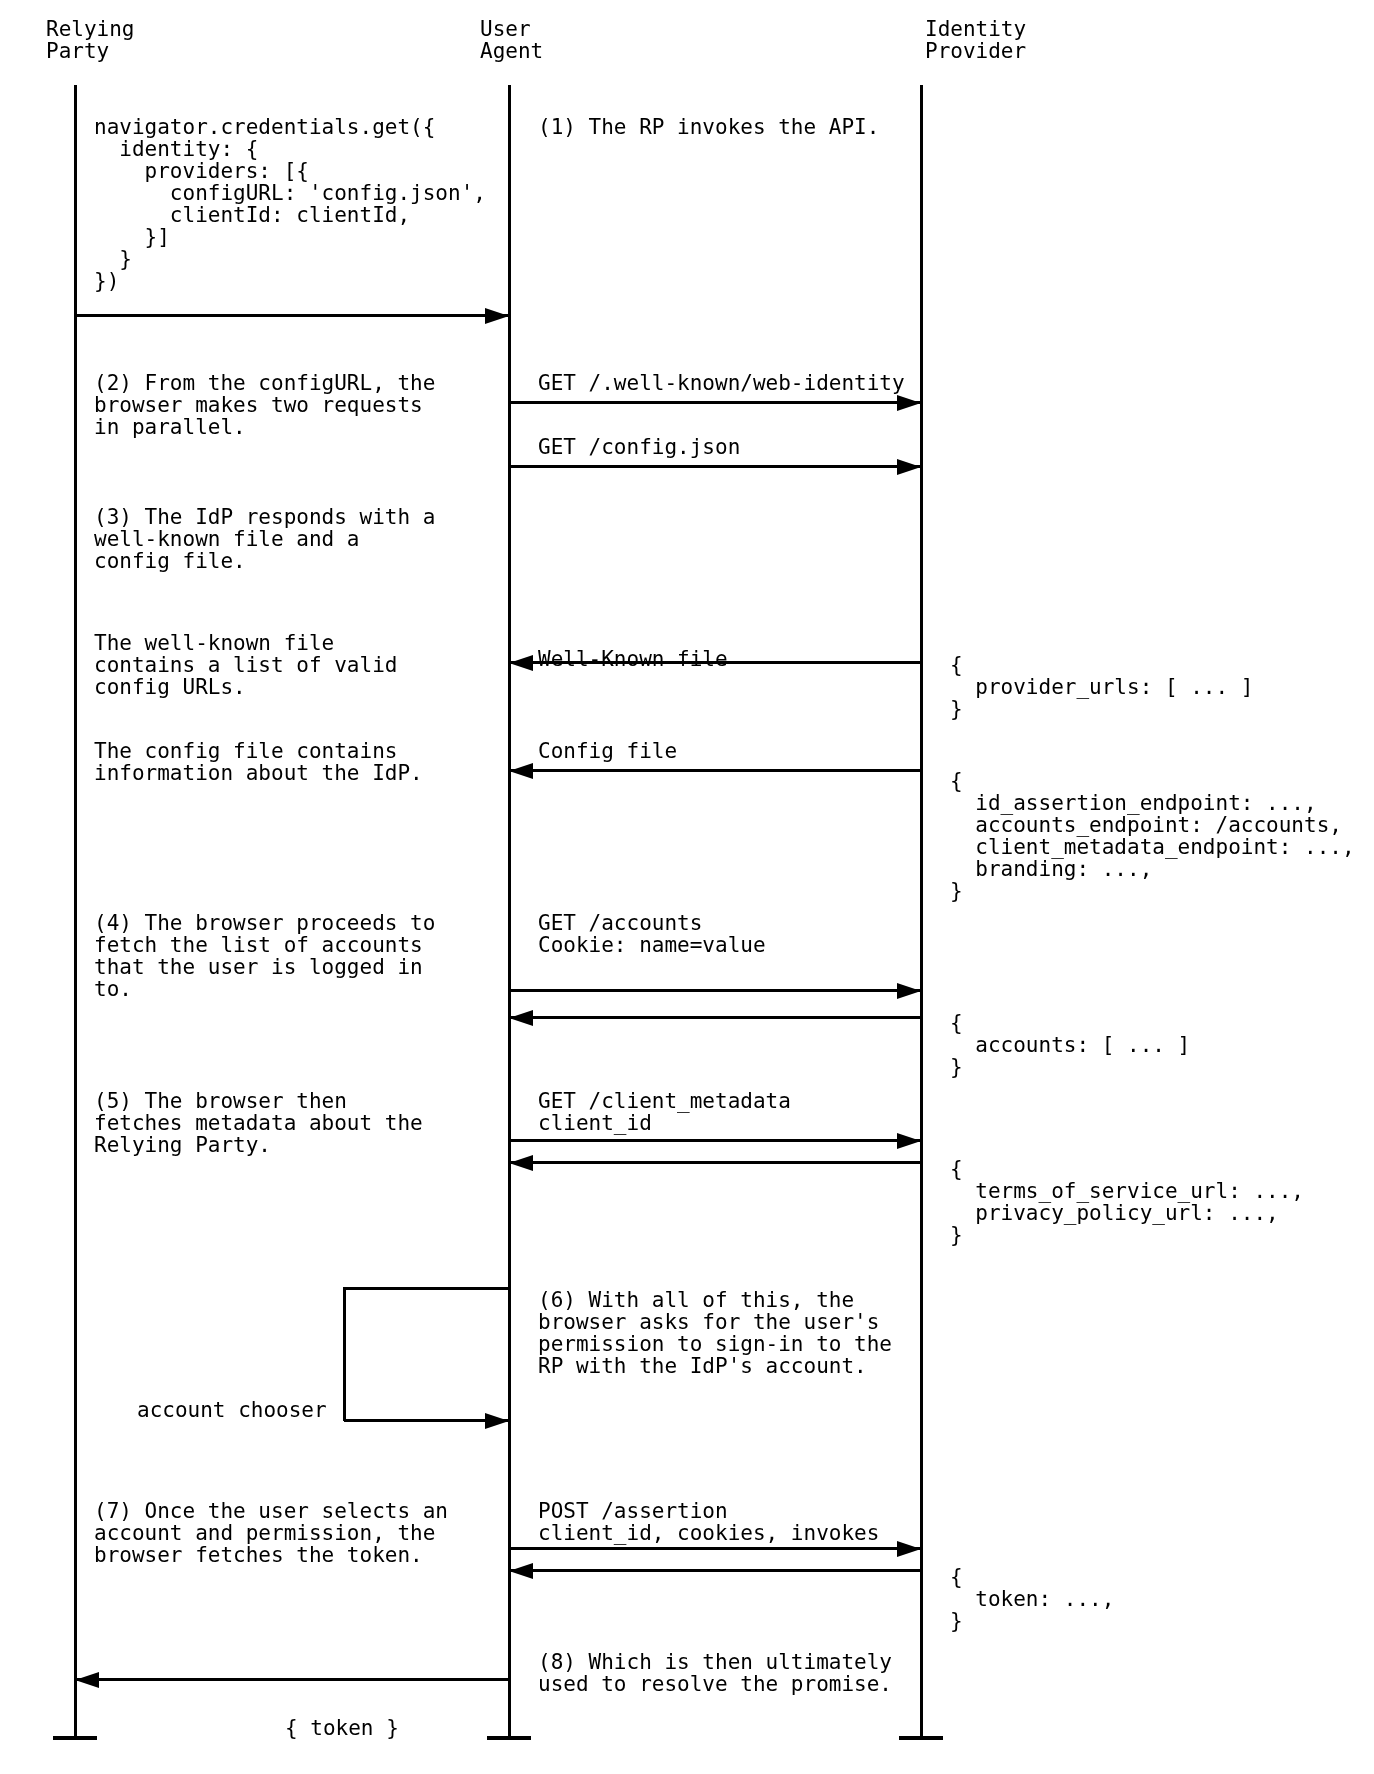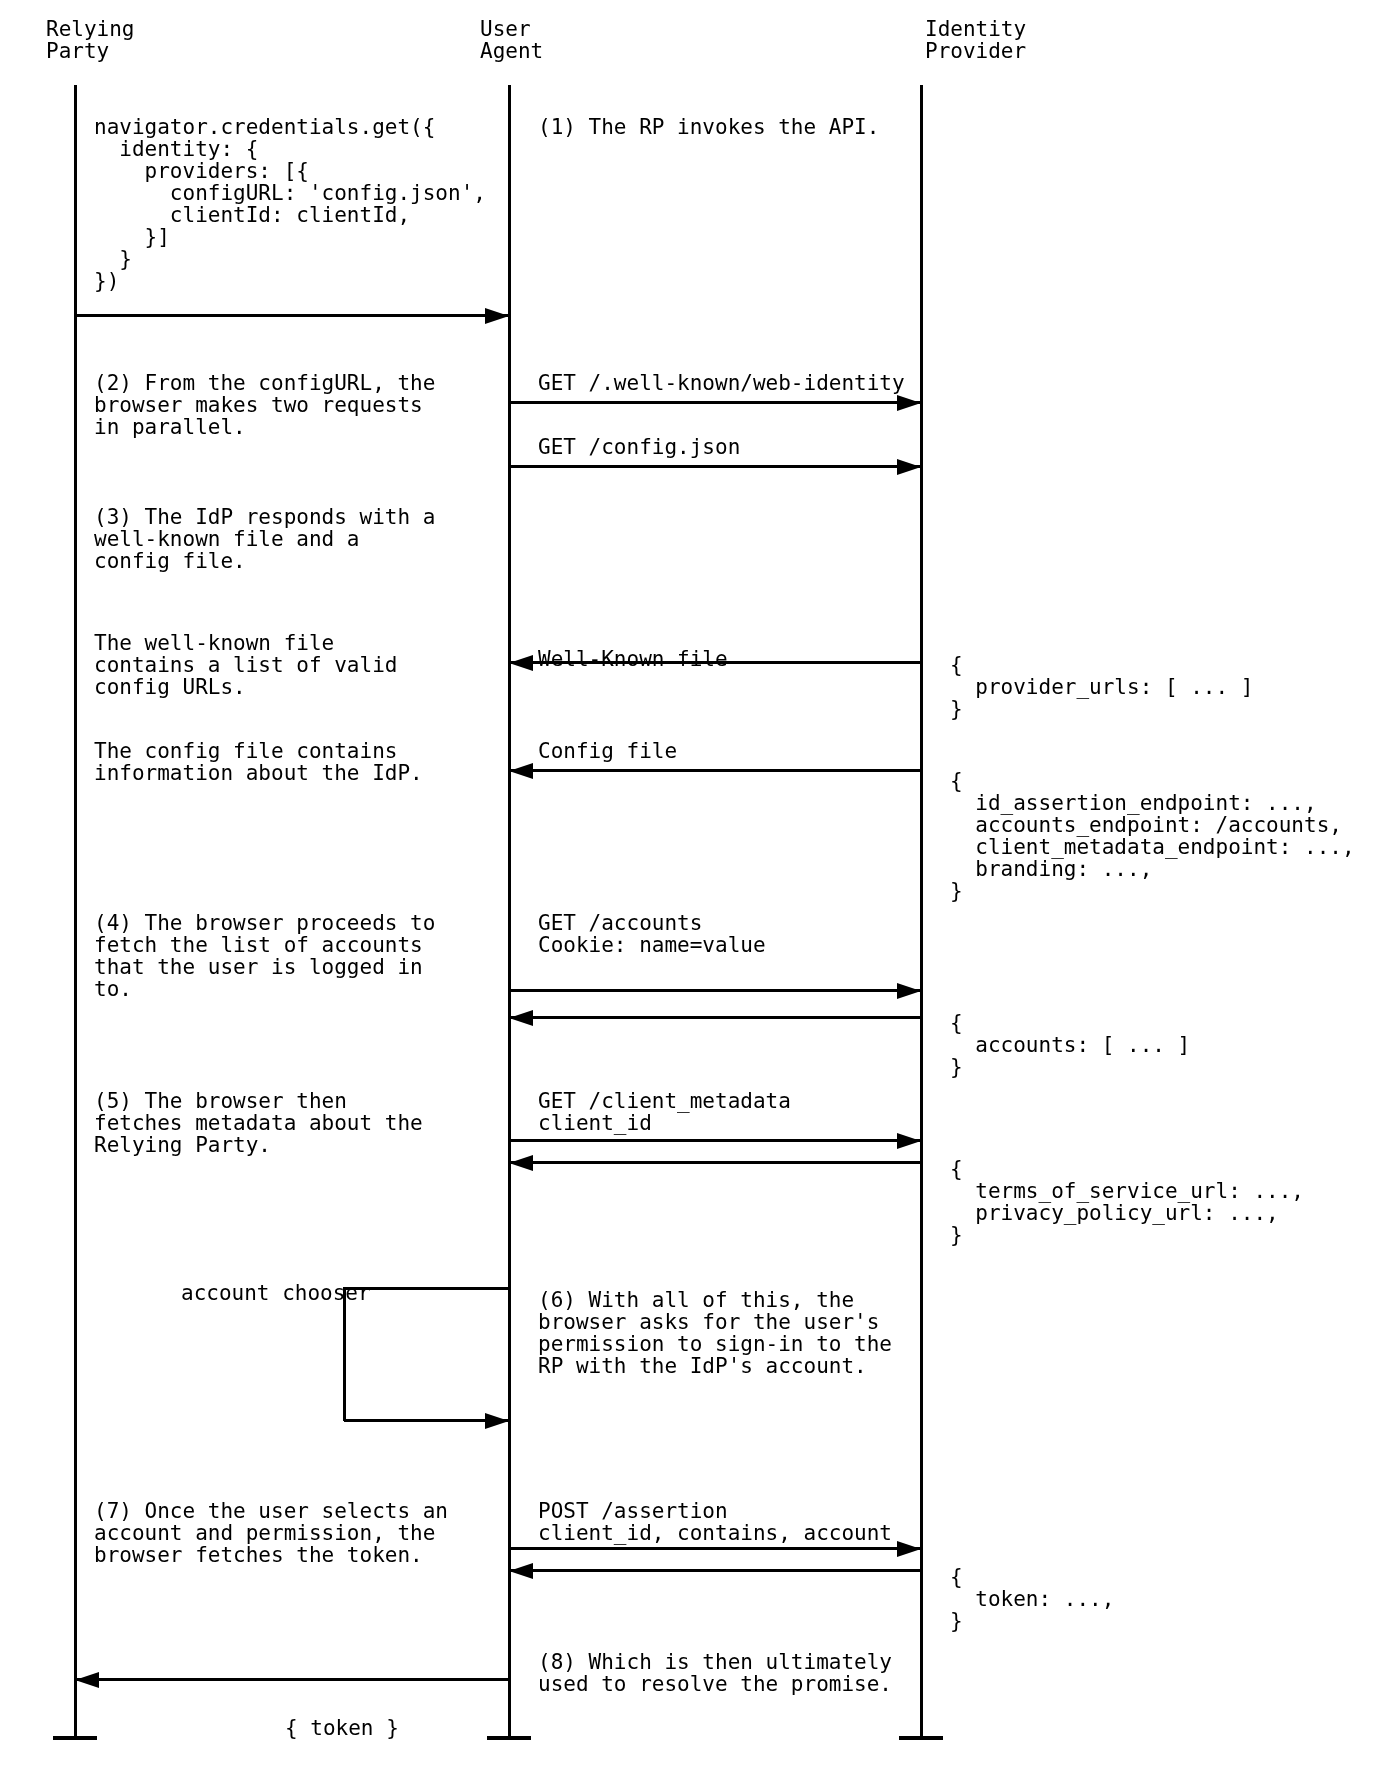--- a/index.html
+++ b/index.html
@@ -104,19 +104,19 @@
     <div class="tb" style="left: 94px; top: 740px;"><div class="ln">The config file contains</div><div class="ln">information about the IdP.</div></div>
     <div class="tb" style="left: 538px; top: 740px;"><div class="ln">Config file</div></div>
     <div class="tb" style="left: 950px; top: 770px;"><div class="ln">{</div><div class="ln">  id_assertion_endpoint: ...,</div><div class="ln">  accounts_endpoint: /accounts,</div><div class="ln">  client_metadata_endpoint: ...,</div><div class="ln">  branding: ...,</div><div class="ln">}</div></div>
     <div class="tb" style="left: 94px; top: 912px;"><div class="ln">(4) The browser proceeds to</div><div class="ln">fetch the list of accounts</div><div class="ln">that the user is logged in</div><div class="ln">to.</div></div>
     <div class="tb" style="left: 538px; top: 912px;"><div class="ln">GET /accounts</div><div class="ln">Cookie: name=value</div></div>
     <div class="tb" style="left: 950px; top: 1012px;"><div class="ln">{</div><div class="ln">  accounts: [ ... ]</div><div class="ln">}</div></div>
     <div class="tb" style="left: 94px; top: 1090px;"><div class="ln">(5) The browser then</div><div class="ln">fetches metadata about the</div><div class="ln">Relying Party.</div></div>
     <div class="tb" style="left: 538px; top: 1090px;"><div class="ln">GET /client_metadata</div><div class="ln">client_id</div></div>
     <div class="tb" style="left: 950px; top: 1158px;"><div class="ln">{</div><div class="ln">  terms_of_service_url: ...,</div><div class="ln">  privacy_policy_url: ...,</div><div class="ln">}</div></div>
     <div class="tb" style="left: 538px; top: 1289px;"><div class="ln">(6) With all of this, the</div><div class="ln">browser asks for the user's</div><div class="ln">permission to sign-in to the</div><div class="ln">RP with the IdP's account.</div></div>
-    <div class="tb" style="left: 137px; top: 1282px; margin-left: 44px;"><div class="ln">account chooser</div></div>
+    <div class="tb" style="left: 137px; top: 1399px;"><div class="ln">account chooser</div></div>
     <div class="tb" style="left: 94px; top: 1500px;"><div class="ln">(7) Once the user selects an</div><div class="ln">account and permission, the</div><div class="ln">browser fetches the token.</div></div>
-    <div class="tb" style="left: 538px; top: 1500px;"><div class="ln">POST /assertion</div><div class="ln">client_id, contains, account</div></div>
+    <div class="tb" style="left: 538px; top: 1500px;"><div class="ln">POST /assertion</div><div class="ln">client_id, cookies, invokes</div></div>
     <div class="tb" style="left: 950px; top: 1566px;"><div class="ln">{</div><div class="ln">  token: ...,</div><div class="ln">}</div></div>
     <div class="tb" style="left: 285px; top: 1717px;"><div class="ln">{ token }</div></div>
     <div class="tb" style="left: 538px; top: 1651px;"><div class="ln">(8) Which is then ultimately</div><div class="ln">used to resolve the promise.</div></div>
   </div>
 
 </body></html>

